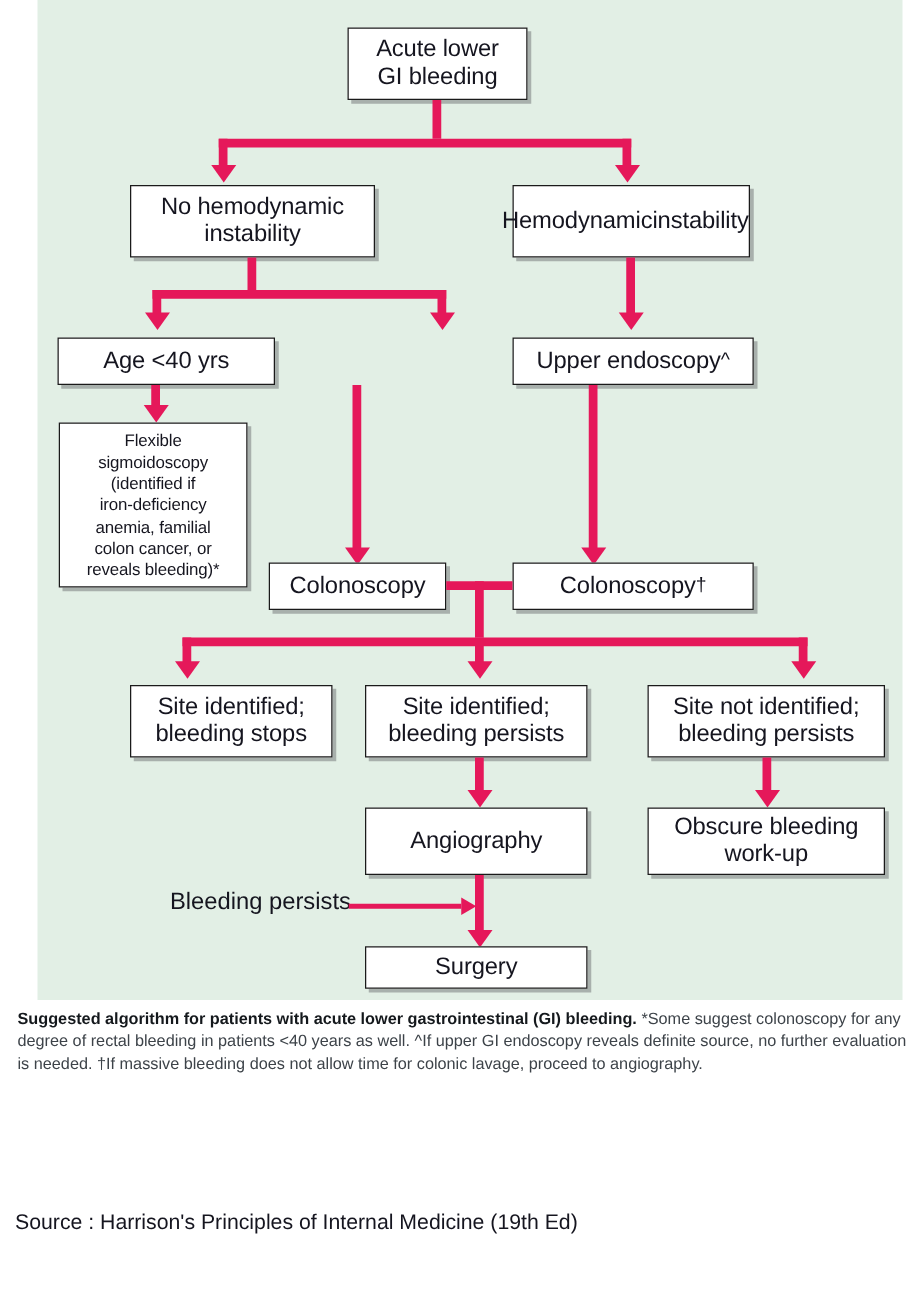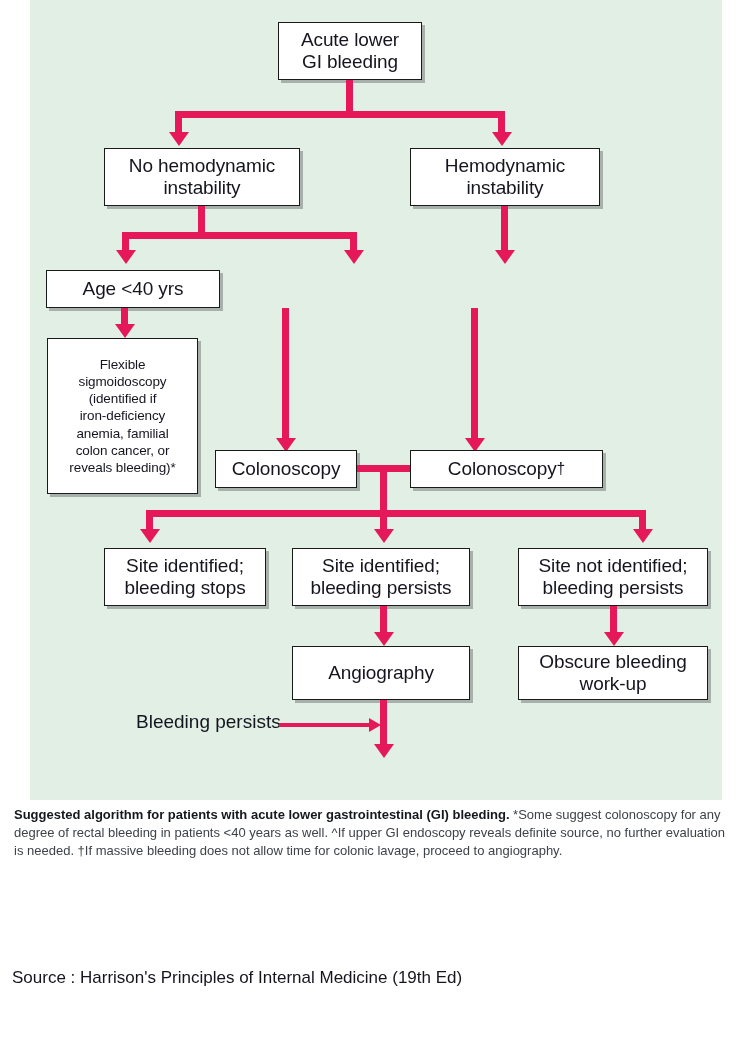--- a/index.html
+++ b/index.html
@@ -87,51 +87,55 @@
   <div class="ln vl" style="left:145px;top:111px;width:7px;height:23px;"></div>
   <div class="arrow" style="left:138.5px;top:132px;"></div>
   <div class="ln vl" style="left:468px;top:111px;width:7px;height:23px;"></div>
   <div class="arrow" style="left:461.5px;top:132px;"></div>
 
   <div class="box" style="left:74px;top:148px;width:196px;height:58px;flex-direction:column;">
     <span>No hemodynamic</span>
     <span>instability</span>
   </div>
 
-  <div class="box" style="left:380px;top:148px;width:190px;height:58px;flex-direction:column;">
+  <div class="box" style="left:380px;top:148px;width:190px;height:58px;flex-direction:row;justify-content:flex-end;">
     <span>Hemodynamic</span>
     <span>instability</span>
   </div>
 
   <div class="ln vl" style="left:168px;top:206px;width:7px;height:26px;"></div>
   <div class="ln hl" style="left:92px;top:232px;width:235px;height:7px;"></div>
   <div class="ln vl" style="left:92px;top:232px;width:7px;height:20px;"></div>
   <div class="arrow" style="left:85.5px;top:250px;"></div>
   <div class="ln vl" style="left:320px;top:232px;width:7px;height:20px;"></div>
   <div class="arrow" style="left:313.5px;top:250px;"></div>
 
   <div class="ln vl" style="left:471px;top:206px;width:7px;height:46px;"></div>
   <div class="arrow" style="left:464.5px;top:250px;"></div>
 
   <div class="box" style="left:16px;top:270px;width:174px;height:38px;">
     <span>Age &lt;40 yrs</span>
   </div>
 
 
+  <div class="box" style="left:380px;top:270px;width:193px;height:38px;">
+    <span>Upper endoscopy</span>
+      <span class="sup">^</span>
+  </div>
 
   <div class="ln vl" style="left:91px;top:308px;width:7px;height:19px;"></div>
   <div class="arrow" style="left:84.5px;top:324px;"></div>
 
   <div class="ln vl" style="left:252px;top:308px;width:7px;height:137px;"></div>
   <div class="arrow" style="left:245.5px;top:438px;"></div>
 
   <div class="ln vl" style="left:441px;top:308px;width:7px;height:137px;"></div>
   <div class="arrow" style="left:434.5px;top:438px;"></div>
 
-  <div class="box small" style="left:17px;top:338px;width:151px;height:156px;flex-direction:column;justify-content:center;">
+  <div class="box small" style="left:17px;top:338px;width:151px;height:132px;flex-direction:column;justify-content:center;">
     <span>Flexible</span>
     <span>sigmoidoscopy</span>
     <span>(identified if</span>
     <span>iron-deficiency</span>
     <span>anemia, familial</span>
     <span>colon cancer, or</span>
     <span>reveals bleeding)*</span>
   </div>
 
   <div class="box" style="left:185px;top:450px;width:142px;height:38px;">
@@ -184,20 +188,23 @@
     <span>work-up</span>
   </div>
 
   <div class="ln vl" style="left:350px;top:700px;width:7px;height:50px;"></div>
   <div class="arrow" style="left:343.5px;top:744px;"></div>
 
   <span class="flabel" style="left:106px;top:711px;">Bleeding persists</span>
   <div class="ln thin" style="left:249px;top:723px;width:90px;height:4px;"></div>
   <div class="arrow rt" style="left:339px;top:718px;"></div>
 
+  <div class="box" style="left:262px;top:757px;width:178px;height:34px;">
+    <span>Surgery</span>
+  </div>
 
 </div>
 
 <div id="caption">
   <b class="lead">Suggested algorithm for patients with acute lower gastrointestinal (GI) bleeding.</b><span class="lead"> *Some suggest colonoscopy for any degree of rectal bleeding in patients &lt;40 years as well. ^If upper GI endoscopy reveals definite source, no further evaluation is needed. †If massive bleeding does not allow time for colonic lavage, proceed to angiography.</span>
 </div>
 
 <div id="source">Source : Harrison's Principles of Internal Medicine (19th Ed)</div>
 
 </body></html>

